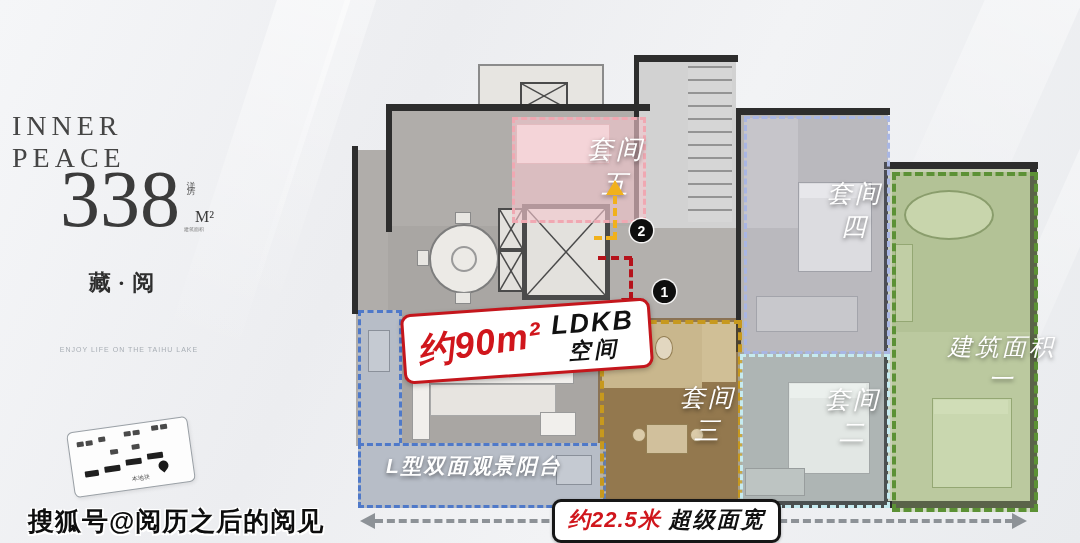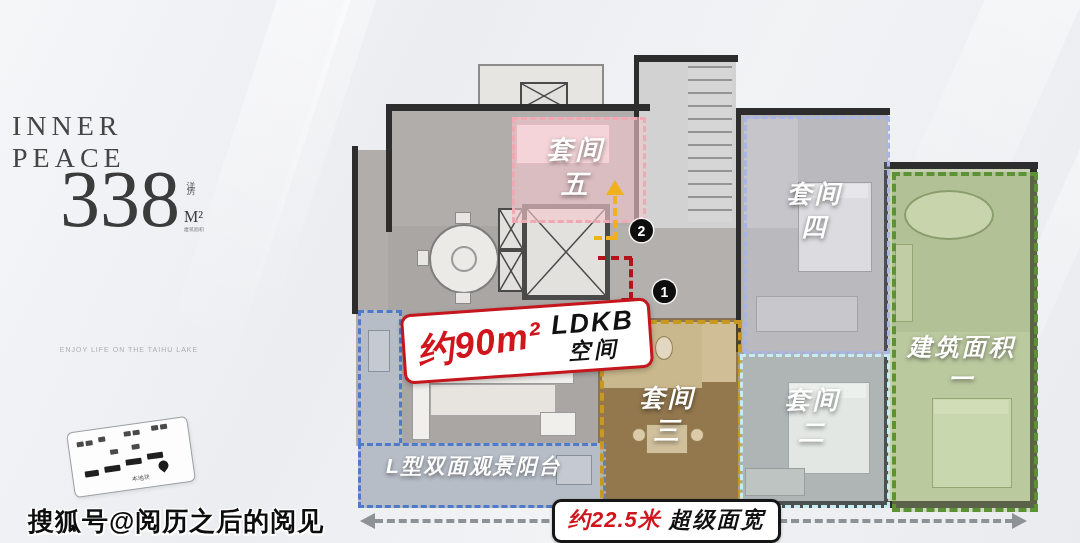--- a/index.html
+++ b/index.html
@@ -10,21 +10,21 @@
   
   .streak{position:absolute;background:linear-gradient(180deg,rgba(255,255,255,.85),rgba(255,255,255,0));
     transform:rotate(18deg);pointer-events:none;}
   
   .logo{left:12px;top:110px;width:230px;font-family:"Liberation Serif","DejaVu Serif",serif;
     font-size:28px;letter-spacing:5px;color:#454545;font-weight:400;}
   .bignum{left:60px;top:160px;display:flex;align-items:flex-start;color:#3b3b3b;}
   .bignum .n{font-family:"Liberation Serif","DejaVu Serif",serif;font-size:80px;line-height:78px;font-weight:400;}
   .sidecol{display:flex;flex-direction:column;align-items:flex-start;margin-left:4px;padding-top:14px;}
   .vtxt{writing-mode:vertical-rl;font-size:9px;letter-spacing:4px;color:#5a5a5a;}
-  .m2{font-family:"Liberation Serif","DejaVu Serif",serif;font-size:16px;color:#3b3b3b;margin-top:26px;}
+  .m2{font-family:"Liberation Serif","DejaVu Serif",serif;font-size:16px;color:#3b3b3b;margin-top:26px;margin-left:11px;}
   .m2note{font-size:5px;color:#777;}
   .prodname{left:70px;top:268px;width:110px;text-align:center;font-family:"Liberation Serif","DejaVu Serif",serif;
     font-size:22px;letter-spacing:7px;color:#2e2e2e;font-weight:600;}
   .tagcn{left:44px;top:322px;width:170px;text-align:center;font-size:16px;letter-spacing:6px;color:#9aa1a9;}
   .tagen{left:44px;top:346px;width:170px;text-align:center;font-size:7px;letter-spacing:1px;color:#a8aeb5;}
   
   .sitecard{left:70px;top:424px;width:120px;height:64px;background:#fdfdfd;border:1.5px solid #9aa0a6;
     border-radius:6px;transform:rotate(-8deg);box-shadow:1px 2px 4px rgba(0,0,0,.08);}
   .blk{position:absolute;background:#4a4a4a;border-radius:1px;}
   .blk.dark{background:#1f1f1f;}
@@ -37,21 +37,21 @@
   
   .floor{position:absolute;}
   .wall{position:absolute;background:#2d2d2d;z-index:6;}
   .furn{position:absolute;z-index:4;}
   .xbox{position:absolute;z-index:5;background:#e3e1dd;border:2px solid #4a4a4a;}
   .xbox svg{position:absolute;left:0;top:0;width:100%;height:100%;}
   .xbox line{stroke:#4a4a4a;stroke-width:1.5;vector-effect:non-scaling-stroke;}
   
   .zone{position:absolute;z-index:8;}
   .zlabel{position:absolute;z-index:12;display:flex;flex-direction:column;align-items:center;justify-content:center;
-    color:#fff;font-style:italic;font-weight:700;text-shadow:0 2px 4px rgba(0,0,0,.5);letter-spacing:3px;}
+    color:#fff;font-style:italic;font-weight:400;text-shadow:0 2px 4px rgba(0,0,0,.5);letter-spacing:3px;padding-left:40px;}
   
   .ldkbadge{left:402px;top:306px;z-index:20;background:#fff;border:3.5px solid #c4161c;border-radius:10px;
     padding:5px 14px 7px 12px;display:flex;align-items:center;gap:10px;transform:rotate(-4deg);
     box-shadow:0 2px 5px rgba(0,0,0,.25);}
   .ldkarea{color:#d0161c;font-size:36px;font-weight:900;font-style:italic;transform:rotate(-4deg);letter-spacing:1px;}
   .ldkcol{display:flex;flex-direction:column;align-items:center;line-height:1;color:#111;}
   .ldkcol .l1{font-size:27px;font-weight:900;font-style:italic;letter-spacing:2px;}
   .ldkcol .l2{font-size:22px;font-weight:900;font-style:italic;letter-spacing:4px;margin-top:3px;}
   
   .dashH{position:absolute;height:0;z-index:18;}
@@ -81,20 +81,21 @@
 
   <div class="abs logo">INNER PEACE</div>
   <div class="abs bignum">
     <span class="n">338</span>
     <span class="sidecol">
       <span class="vtxt">洋房</span>
       <span class="m2">M²</span>
       <span class="m2note">建筑面积</span>
     </span>
   </div>
+  <div class="abs prodname">藏·阅</div>
   <div class="abs tagen">ENJOY LIFE ON THE TAIHU LAKE</div>
 
   <div class="abs sitecard">
     <div class="blk" style="left:8px;top:10px;width:7px;height:5px"></div>
     <div class="blk" style="left:17px;top:10px;width:7px;height:5px"></div>
     <div class="blk" style="left:30px;top:8px;width:7px;height:5px"></div>
     <div class="blk" style="left:56px;top:6px;width:7px;height:5px"></div>
     <div class="blk" style="left:65px;top:6px;width:7px;height:5px"></div>
     <div class="blk" style="left:84px;top:4px;width:7px;height:5px"></div>
     <div class="blk" style="left:93px;top:4px;width:7px;height:5px"></div>

